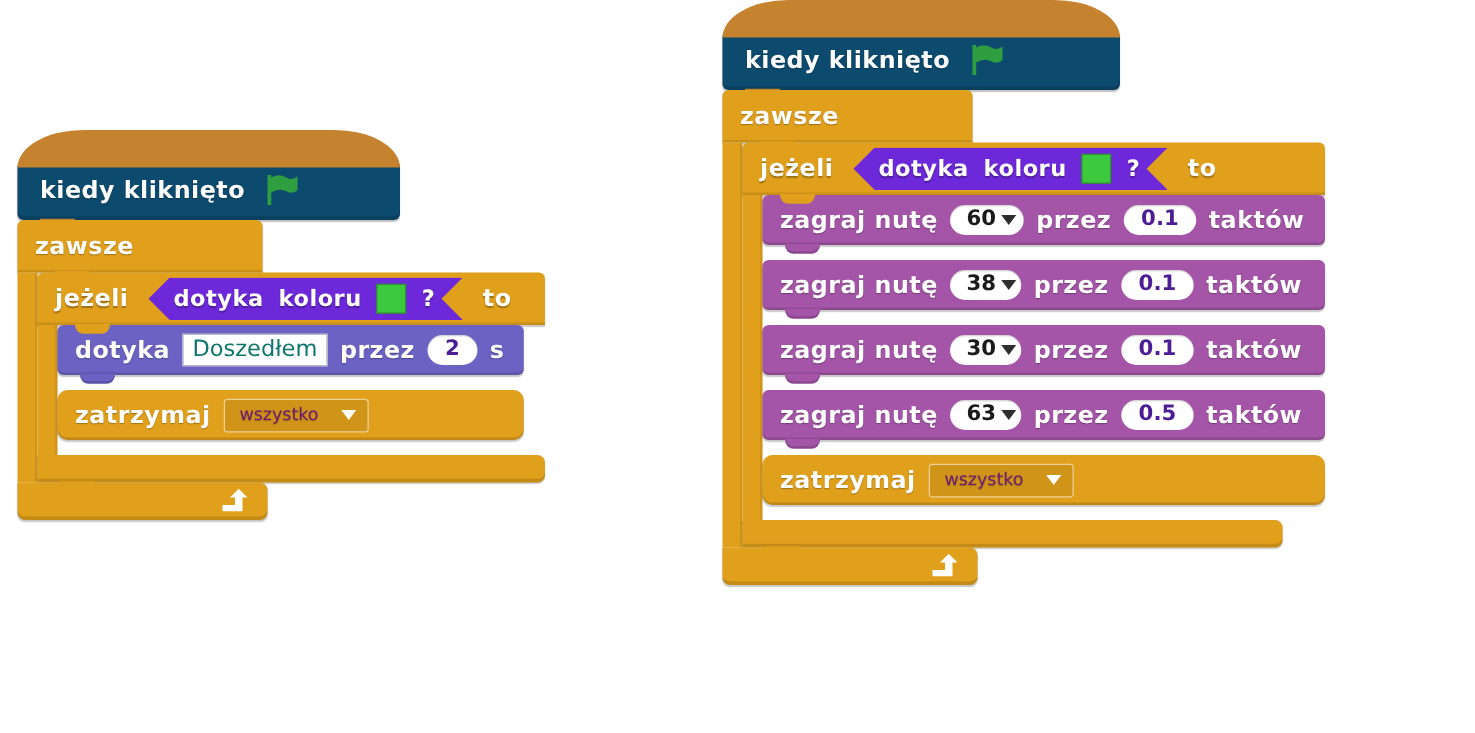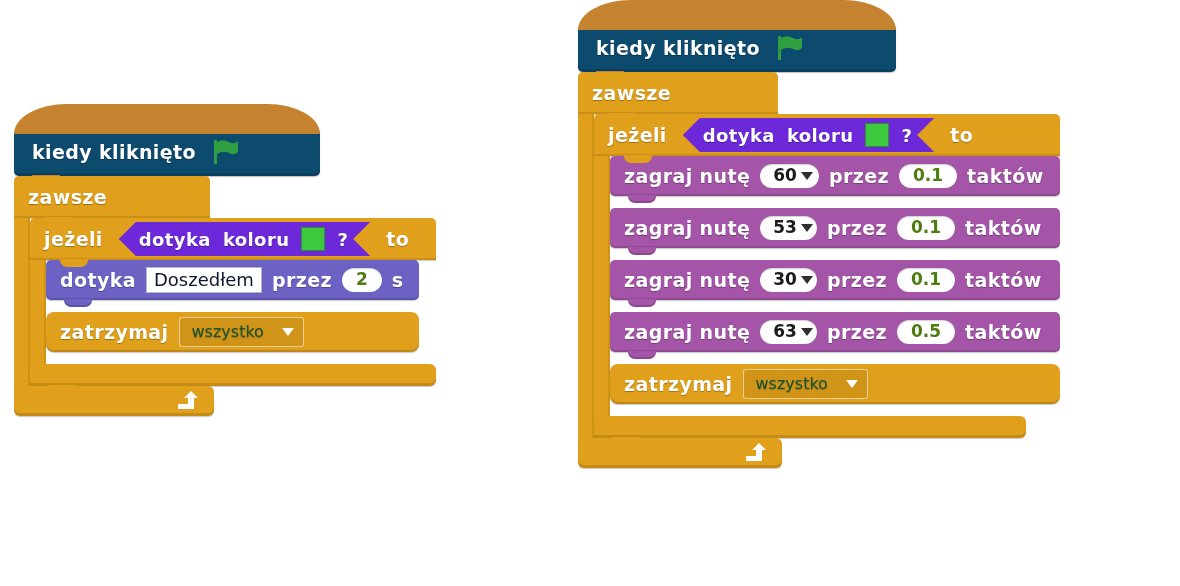--- a/index.html
+++ b/index.html
@@ -175,32 +175,32 @@
   .color-swatch {
     width: 22px; height: 22px;
     background: #3dc93d;
     border: 1px solid rgba(0,0,0,.28);
     display: inline-block;
   }
 
   
   .txt-input {
     background: #ffffff;
-    color: #0f172a;
+    color: #0f766e;
     border: 1px solid #b9b9c6;
     font-size: 18px;
     font-weight: normal;
     padding: 2px 7px 3px;
     line-height: 1.1;
     white-space: nowrap;
     font-family: "DejaVu Sans", sans-serif;
   }
   .num-input {
     background: #ffffff;
-    color: #4d7c0f;
+    color: #4c1d95;
     border-radius: 999px;
     font-size: 17px;
     font-weight: bold;
     padding: 3px 14px 4px;
     line-height: 1.05;
     white-space: nowrap;
     box-shadow: inset 0 1px 1px rgba(0,0,0,.18);
     font-family: "DejaVu Sans", sans-serif;
   }
   .num-drop {
@@ -231,22 +231,22 @@
     background: rgba(0,0,0,.07);
     border: 1px solid rgba(255,255,255,.55);
     border-radius: 3px;
     display: inline-flex;
     align-items: center;
     gap: 18px;
     padding: 4px 9px 5px 12px;
     box-sizing: border-box;
   }
   .drop-slot .dtext {
-    color: #14532d;
-    font-size: 16px;
+    color: #701a75;
+    font-size: 14px;
     font-weight: normal;
     text-shadow: 0 1px 1px rgba(0,0,0,.28);
     white-space: nowrap;
   }
 </style>
 </head>
 <body>
 
 <div class="script" id="script-left">
 
@@ -351,21 +351,21 @@
                   <span class="caret"></span>
                 </span>
                 <span class="lbl">przez</span>
                 <span class="num-input">0.1</span>
                 <span class="lbl">taktów</span>
               </div>
 
               <div class="stack sound">
                 <span class="lbl">zagraj  nutę</span>
                 <span class="num-drop" style="padding-right:4px;">
-                  <span>53</span>
+                  <span>38</span>
                   <span class="caret"></span>
                 </span>
                 <span class="lbl">przez</span>
                 <span class="num-input">0.1</span>
                 <span class="lbl">taktów</span>
               </div>
 
               <div class="stack sound">
                 <span class="lbl">zagraj  nutę</span>
                 <span class="num-drop" style="padding-right:4px;">

